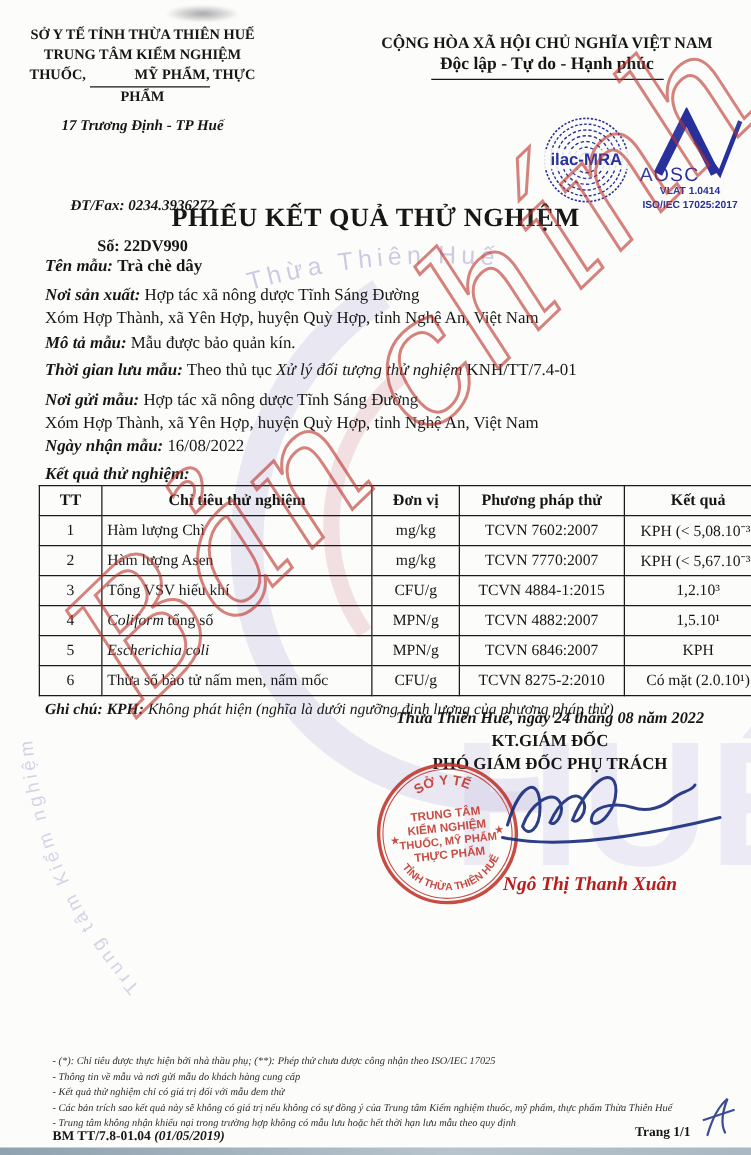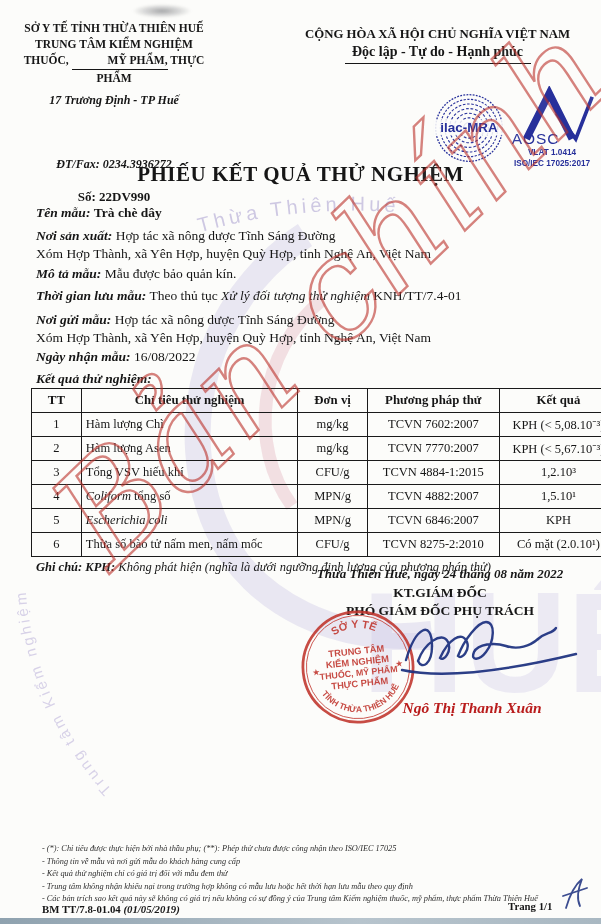--- a/index.html
+++ b/index.html
@@ -261,22 +261,22 @@
   </svg>
 
   <div class="abs signame z2">Ngô Thị Thanh Xuân</div>
 
   <div class="abs banchinh z3">Bản chính</div>
 
   <div class="abs notes z2">
     <p>- (*): Chỉ tiêu được thực hiện bởi nhà thầu phụ; (**): Phép thử chưa được công nhận theo ISO/IEC 17025</p>
     <p>- Thông tin về mẫu và nơi gửi mẫu do khách hàng cung cấp</p>
     <p>- Kết quả thử nghiệm chỉ có giá trị đối với mẫu đem thử</p>
+    <p>- Các bản trích sao kết quả này sẽ không có giá trị nếu không có sự đồng ý của Trung tâm Kiểm nghiệm thuốc, mỹ phẩm, thực phẩm Thừa Thiên Huế</p>
     <p>- Trung tâm không nhận khiếu nại trong trường hợp không có mẫu lưu hoặc hết thời hạn lưu mẫu theo quy định</p>
-    <p>- Các bản trích sao kết quả này sẽ không có giá trị nếu không có sự đồng ý của Trung tâm Kiểm nghiệm thuốc, mỹ phẩm, thực phẩm Thừa Thiên Huế</p>
   </div>
 
   <div class="abs bm z2">
     <span>BM TT/7.8-01.04 </span><i>(01/05/2019)</i>
   </div>
   <div class="abs pg z2">Trang 1/1</div>
 
   <svg class="abs z2" style="left:560px;top:876px" width="30" height="36" viewBox="0 0 30 36">
     <g fill="none" stroke="#1b2f7e" stroke-width="1.8" stroke-linecap="round" opacity="0.85">
       <path d="M6,32 C10,18 16,8 22,3 C18,13 16,22 20,30"></path>

